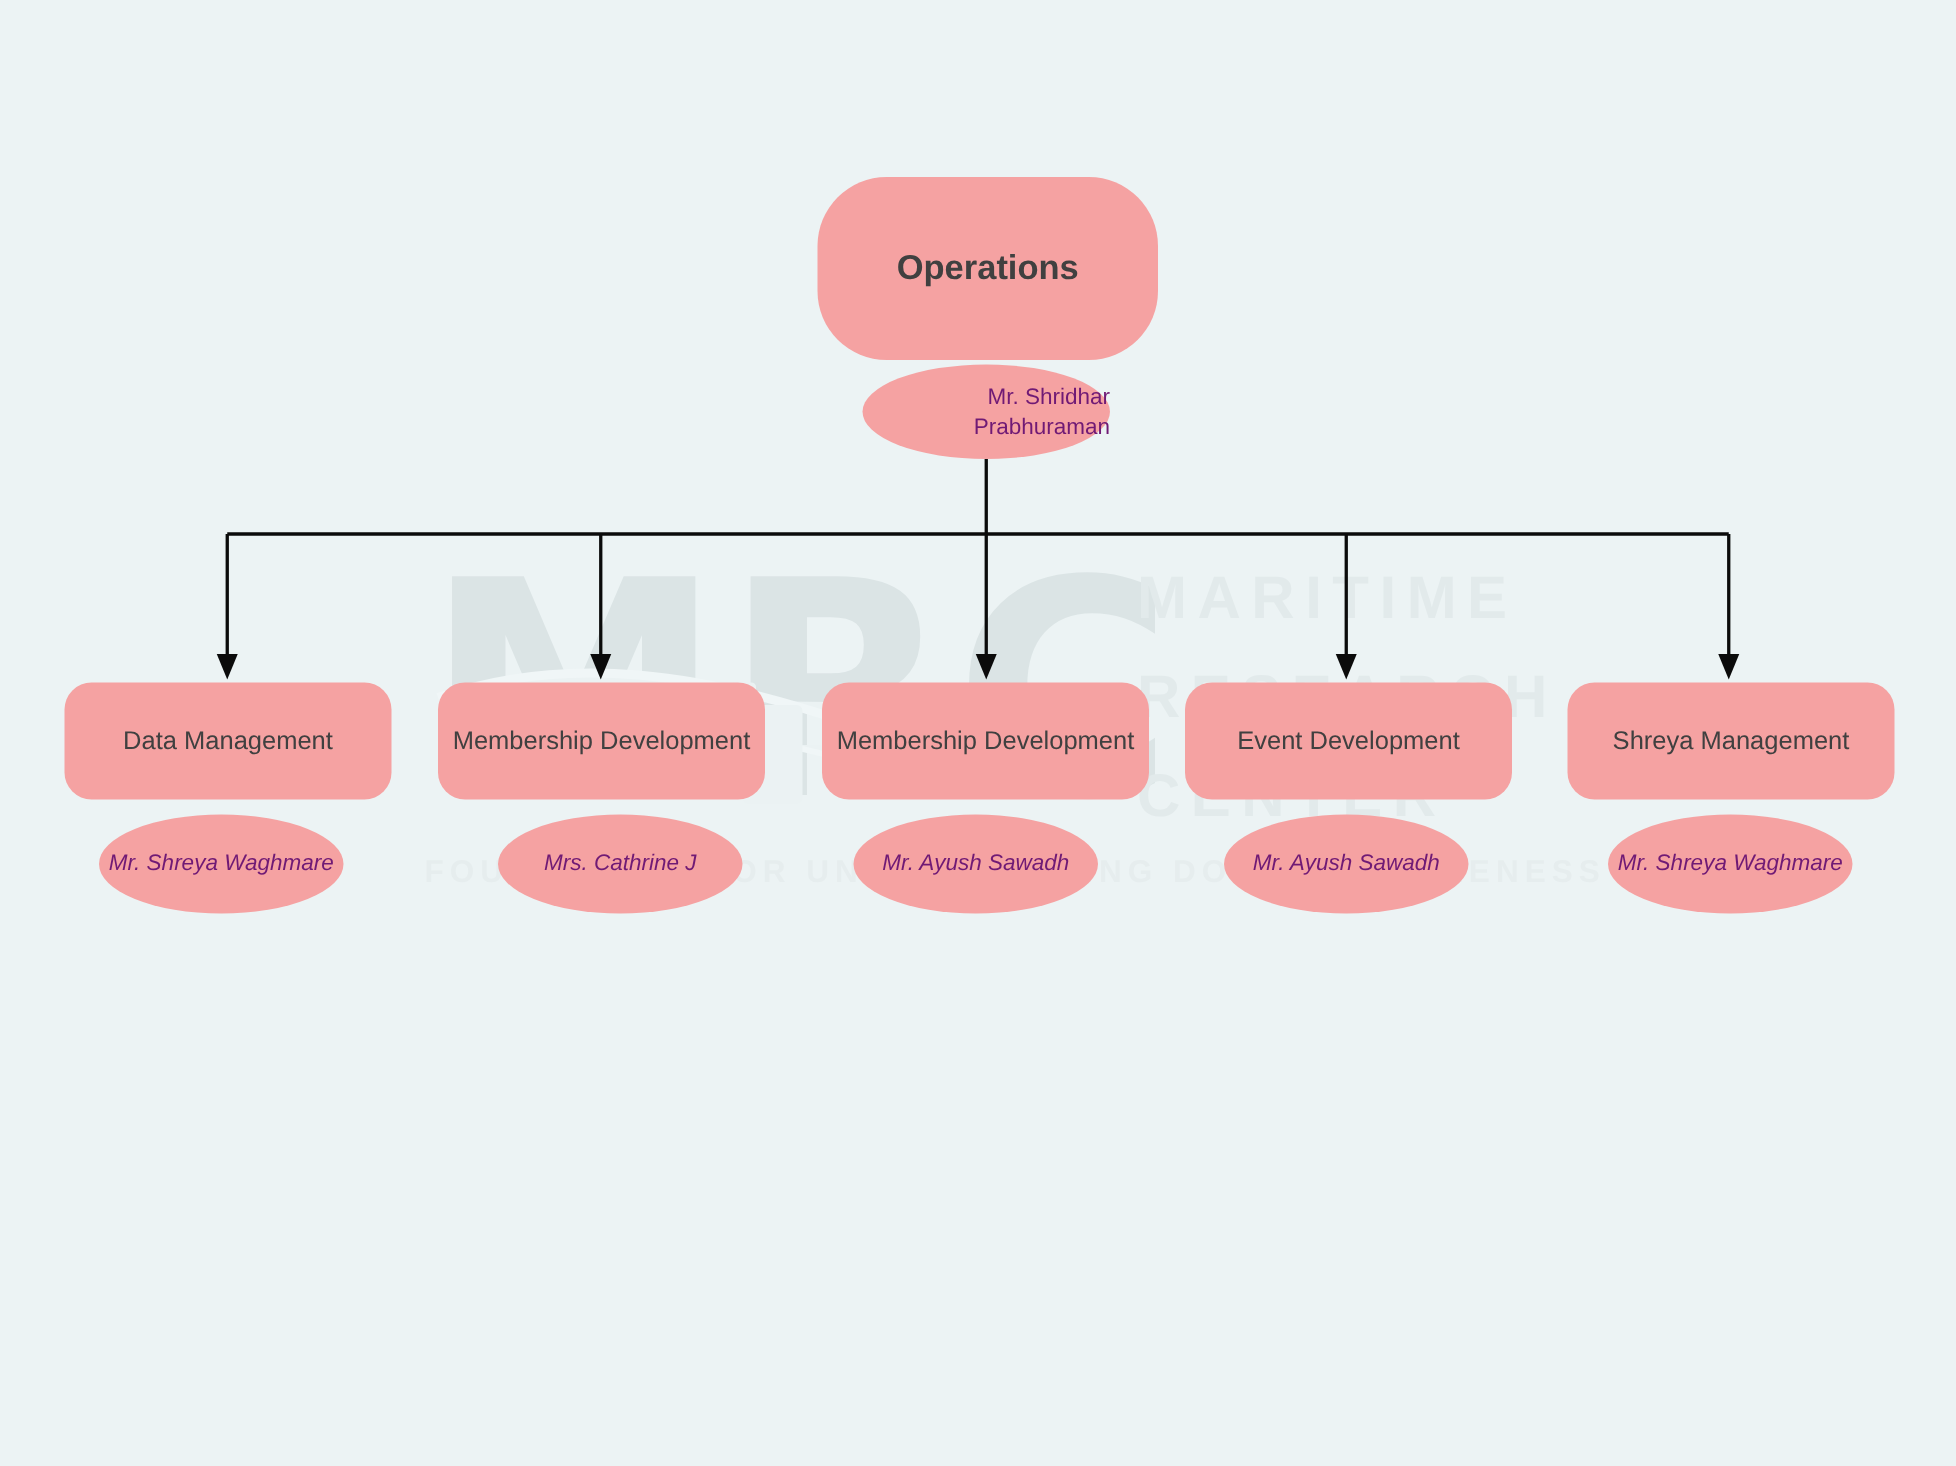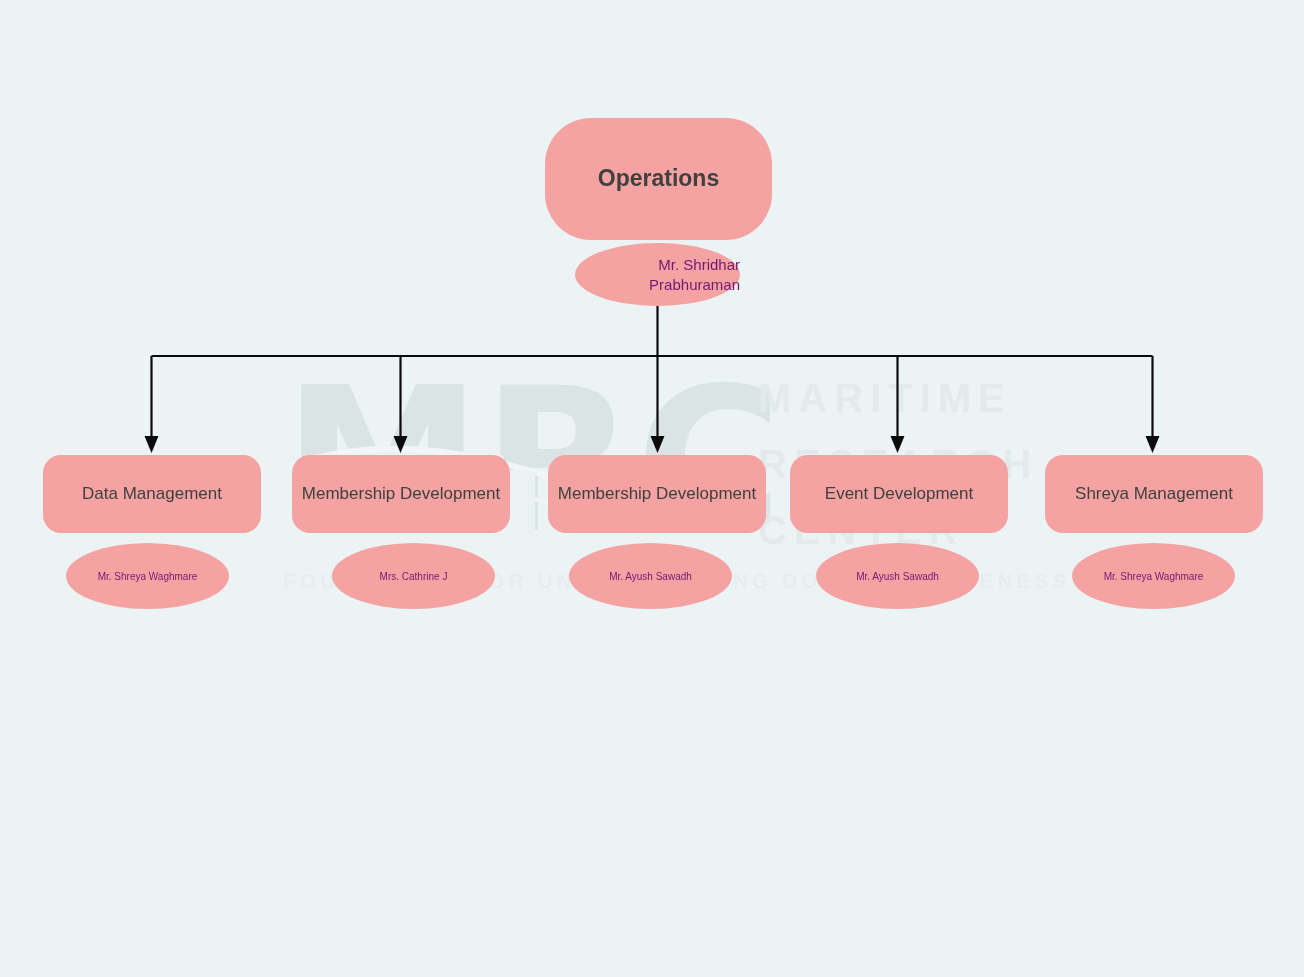--- a/index.html
+++ b/index.html
@@ -121,22 +121,23 @@
     height: 78px;
     width: 218px;
     border-radius: 18px;
     font-size: 17px;
     z-index: 3;
   }
   .child-ellipse {
     top: 543px;
     width: 163px;
     height: 66px;
-    font-size: 10px;
+    font-size: 15px;
     z-index: 2;
+    font-style: italic;
   }
 
   .c0 .child-box     { left: 43px; }
   .c0 .child-ellipse { left: 66px; }
   .c1 .child-box     { left: 292px; }
   .c1 .child-ellipse { left: 332px; }
   .c2 .child-box     { left: 548px; }
   .c2 .child-ellipse { left: 569px; }
   .c3 .child-box     { left: 790px; }
   .c3 .child-ellipse { left: 816px; }

